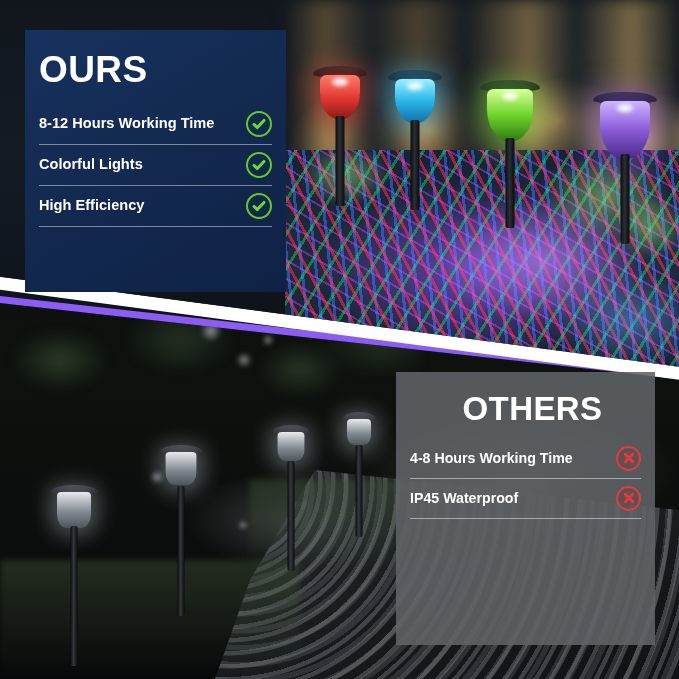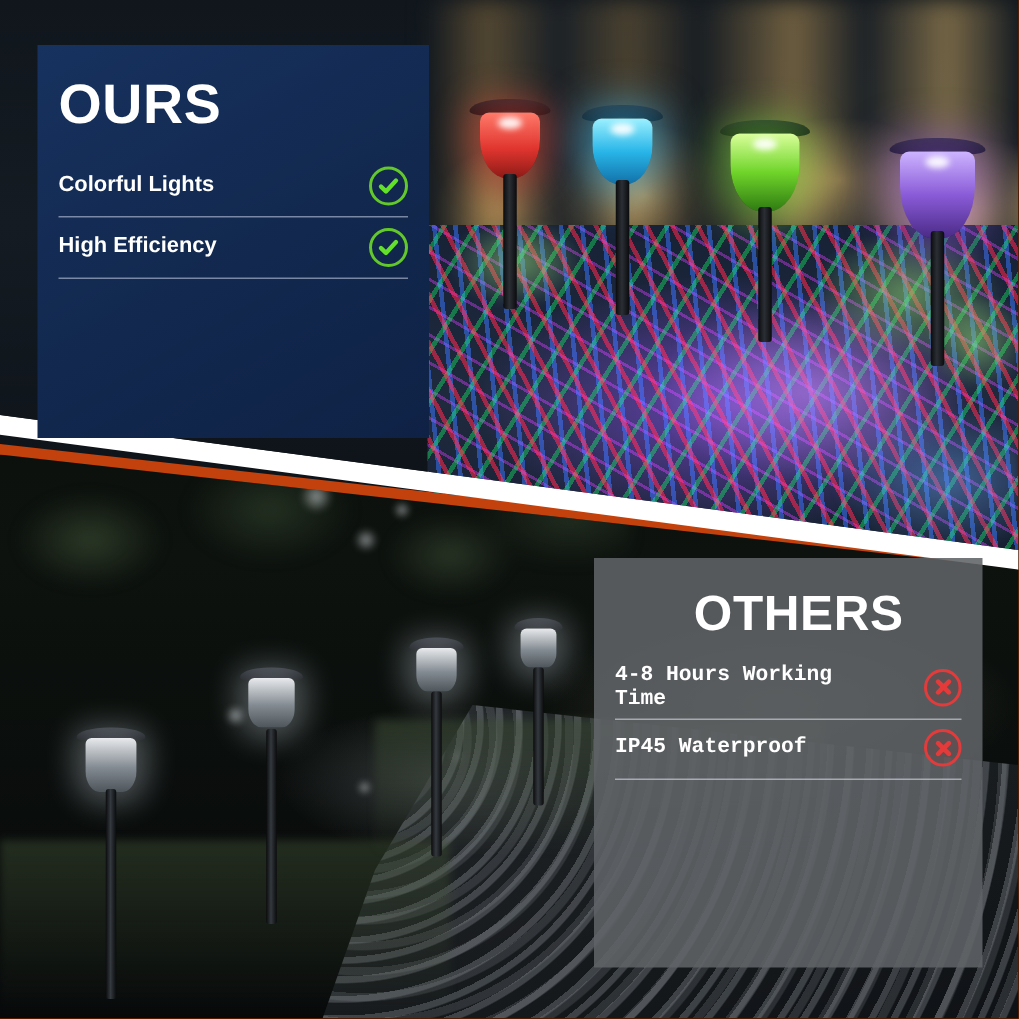--- a/index.html
+++ b/index.html
@@ -4,21 +4,21 @@
 <style>
   html, body {
     margin: 0; padding: 0;
     background: #000;
   }
   #stage {
     position: relative;
     width: 679px; height: 679px;
     overflow: hidden;
     font-family: "Liberation Sans", sans-serif;
-    background: #c2410c;
+    background: #8b5cf6;
   }
 
   
   .half-top {
     position: absolute; left: 0; top: 0;
     width: 679px; height: 679px;
     overflow: hidden;
     clip-path: polygon(0 0, 679px 0, 679px 372px, 0 296px);
   }
   .photo-top {
@@ -212,21 +212,21 @@
   .card-others {
     position: absolute; left: 396px; top: 372px;
     width: 259px; height: 273px;
     background: rgba(96,99,102,.88);
     box-sizing: border-box; overflow: hidden;
   }
   .card-others .title {
     color: #ffffff; font-size: 33px; font-weight: 700;
     letter-spacing: .4px; margin: 20px 0 0 14px; line-height: 1; text-align: center;
   }
-  .rows-others { margin: 14px 14px 0 14px; font-family: Liberation Mono, monospace; }
+  .rows-others { margin: 14px 14px 0 14px; }
   .row-o {
     display: flex; align-items: center; justify-content: space-between;
     min-height: 32px; padding: 3px 0 4px 0;
     border-bottom: 1px solid rgba(214,220,228,.62);
   }
   .row-o .label {
     color: #ffffff; font-size: 14.2px; font-weight: 600;
     line-height: 1.15; max-width: 180px;
   }
   .x-circle {
@@ -317,43 +317,53 @@
       <div class="polew" style="height:92px;top:33px;"></div>
     </div>
   </div>
 
   <div class="divider"></div>
 
   <div class="card-ours">
     <div class="title">OURS</div>
     <div class="rows-ours">
 
-
       <div class="row">
-        <div class="label">Colorful Lights</div>
+        <div class="label">8-12 Hours Working Time</div>
         <div class="mark">
           <div class="check-circle">
             <svg width="16" height="16" viewBox="0 0 16 16">
               <path d="M3 8.4 L6.3 11.6 L13 4.4" fill="none" stroke="#63e02a" stroke-width="2.9" stroke-linecap="round" stroke-linejoin="round"></path>
             </svg>
           </div>
         </div>
       </div>
 
       <div class="row">
-        <div class="label">High Efficiency</div>
+        <div class="label">Colorful Lights</div>
         <div class="mark">
           <div class="check-circle">
             <svg width="16" height="16" viewBox="0 0 16 16">
               <path d="M3 8.4 L6.3 11.6 L13 4.4" fill="none" stroke="#63e02a" stroke-width="2.9" stroke-linecap="round" stroke-linejoin="round"></path>
             </svg>
           </div>
         </div>
       </div>
 
+      <div class="row">
+        <div class="label">High Efficiency</div>
+        <div class="mark">
+          <div class="check-circle">
+            <svg width="16" height="16" viewBox="0 0 16 16">
+              <path d="M3 8.4 L6.3 11.6 L13 4.4" fill="none" stroke="#63e02a" stroke-width="2.9" stroke-linecap="round" stroke-linejoin="round"></path>
+            </svg>
+          </div>
+        </div>
+      </div>
+
 
     </div>
   </div>
 
   <div class="card-others">
     <div class="title">OTHERS</div>
     <div class="rows-others">
 
       <div class="row-o">
         <div class="label">4-8 Hours Working Time</div>

